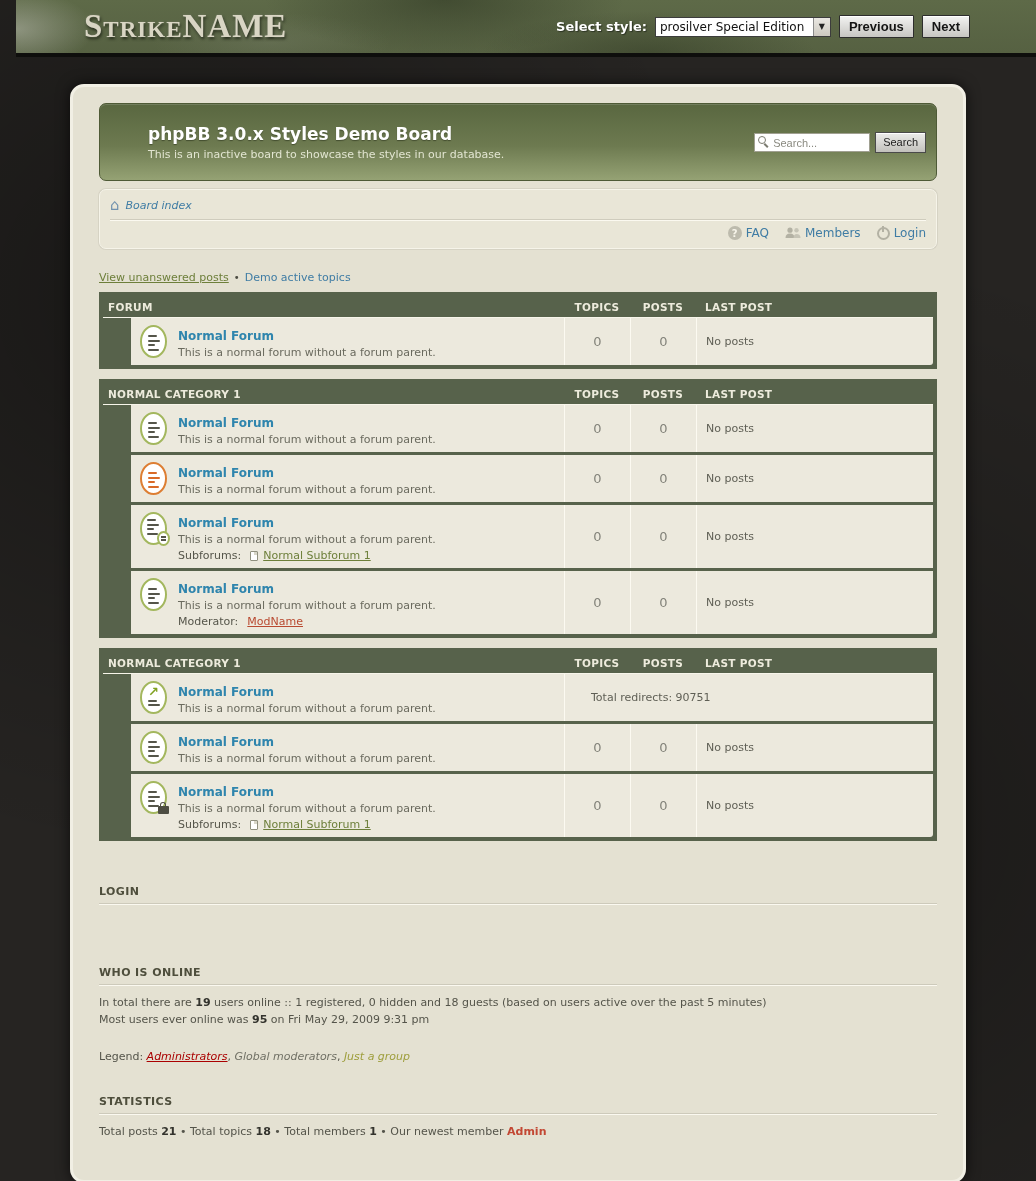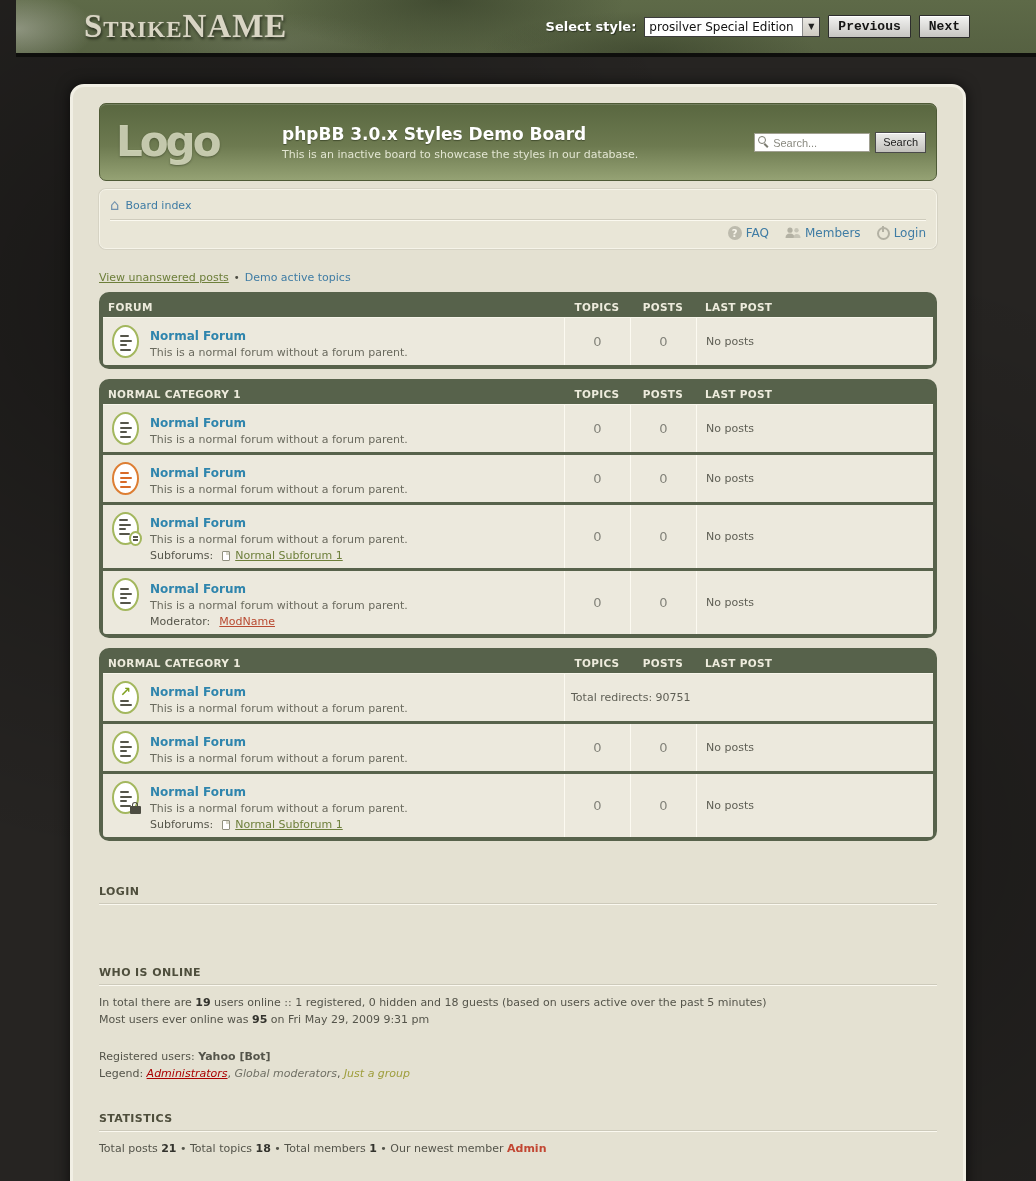--- a/index.html
+++ b/index.html
@@ -38,21 +38,21 @@
     display:flex; align-items:center; width:176px; height:20px; background:#fff;
     border:1px solid #3c3c3c; font-size:12px; color:#111; cursor:pointer;
   }
   .style-select .val{ flex:1; padding-left:4px; white-space:nowrap; overflow:hidden; }
   .style-select .arrow{
     width:17px; height:18px; background:linear-gradient(#e9e7e2,#cdc9c0);
     border-left:1px solid #8a8a8a; display:flex; align-items:center; justify-content:center;
     font-size:8px; color:#222;
   }
   .nav-btn{
-    font-family:Liberation Mono, monospace; font-weight:bold; font-size:13px; color:#141414;
+    font-family:Liberation Sans, sans-serif; font-weight:bold; font-size:13px; color:#141414;
     background:linear-gradient(#f3f3f2,#c7c6c2); border:1px solid #2d2d2d; border-radius:1px;
     padding:3px 9px; cursor:pointer; box-shadow:inset 0 1px 0 #fff;
   }
 
   
   .wrap{
     width:896px; min-height:1032px; margin:27px auto 0;
     background:#e4e1d2; border:3px solid #f1efe4; border-radius:14px;
     box-shadow:0 0 14px rgba(0,0,0,.65);
     padding:16px 26px 40px;
@@ -89,54 +89,54 @@
     cursor:pointer; box-shadow:inset 0 1px 0 #fff;
   }
 
   
   .crumb-panel{
     margin-top:8px; background:#e9e6d7; border:1px solid #f6f4e9; border-radius:7px;
     padding:9px 10px 8px; box-shadow:0 0 0 1px rgba(190,187,172,.35);
   }
   .crumb-row{ display:flex; align-items:center; gap:6px; font-size:11px; }
   .home-icon{ color:#7292ae; font-size:15px; line-height:11px; }
-  .crumb-link{ color:#3f7ca4; text-decoration:none; }
+  .crumb-link{ color:#3f7ca4; text-decoration:none;font-style:italic; }
   .crumb-hr{ margin:7px 0 6px; border:none; border-top:1px solid #cfccbd; box-shadow:0 1px 0 #fbf9f0; }
   .quick-links{ display:flex; justify-content:flex-end; align-items:center; gap:16px; font-size:12px; }
   .quick-link{ display:flex; align-items:center; gap:4px; color:#3f7ca4; text-decoration:none; }
   .q-icon{ width:14px; height:14px; border-radius:50%; background:#bdbbad; color:#f7f5ea;
     font-size:10px; font-weight:bold; display:flex; align-items:center; justify-content:center; }
   .m-icon svg{ display:block; }
   .l-icon{ position:relative; width:13px; height:13px; border:2px solid #b3b1a3; border-radius:50%; }
   .l-icon::after{ content:""; position:absolute; left:3.5px; top:-3px; width:2px; height:6px; background:#b3b1a3; }
 
   .time-line{ margin-top:7px; text-align:right; font-size:11px; color:#4b4b41; padding-right:2px; }
 
   .view-links{ margin-top:22px; font-size:11px; display:flex; align-items:center; gap:5px; }
   .link-green{ color:#6d7f3a; text-decoration:underline; }
   .link-blue{ color:#3f7ca4; text-decoration:none; }
   .dot-sep{ color:#4b4b41; font-size:10px; }
 
   
   .cats{ margin-top:8px; }
-  .cat{ border:4px solid #57624b; border-radius:10px; background:#57624b; margin-bottom:10px; }
+  .cat{ border:4px solid #57624b; border-radius:0; background:#57624b; margin-bottom:10px; }
   .cat-head{ display:flex; align-items:center; height:21px; color:#edebdc; font-size:10.5px;
     font-weight:bold; letter-spacing:.3px; }
   .cat-title{ flex:1; padding-left:5px; }
   .col-t,.col-p{ width:66px; text-align:center; }
   .col-l{ width:237px; padding-left:9px; }
   .rows{ list-style:none; display:flex; flex-direction:column; gap:3px; border-radius:0 0 3px 3px;
     overflow:hidden; border-top:1px solid #f7f5ea; }
-  .row{ display:flex; background:#ece9dd; }
+  .row{ display:flex; background:#ece9dd;margin-left:28px; }
   .cell-forum{ flex:1; display:flex; padding:6px 6px 6px 5px; }
   .cell-topics,.cell-posts{ width:66px; display:flex; align-items:center; justify-content:center;
     color:#83837a; font-size:13px; border-left:1px solid #fcfaf1; }
   .cell-last{ width:237px; display:flex; align-items:center; padding-left:9px; color:#5f5f55;
     font-size:11px; border-left:1px solid #fcfaf1; }
-  .cell-redirect{ width:369px; display:flex; align-items:center; padding-left:6px; color:#5f5f55;
+  .cell-redirect{ width:369px; display:flex; align-items:center; padding-left:26px; color:#5f5f55;
     font-size:11px; border-left:1px solid #fcfaf1; }
   .finfo{ padding-top:1px; }
   .fname{ color:#2f85ad; font-weight:bold; font-size:12px; text-decoration:none; line-height:15px; }
   .fdesc{ color:#6a6a5e; font-size:11px; margin-top:2px; line-height:13px;text-align:center; }
   .fextra{ font-size:11px; color:#55554a; margin-top:4px; display:flex; align-items:center; gap:5px; line-height:12px; }
   .fextra .lab{ margin-right:4px; }
   .ex-subforum{ color:#6d7f3a; text-decoration:underline; }
   .ex-moderator{ color:#b94a31; text-decoration:underline; }
   .page-icon{ width:8px; height:10px; background:#fff; border:1px solid #90907f; border-radius:1px; position:relative; }
   .page-icon::after{ content:""; position:absolute; right:0; top:0; width:3px; height:3px; background:#d8d6c8; }
@@ -184,21 +184,20 @@
       <span class="arrow">▼</span>
     </div>
     <button class="nav-btn">Previous</button>
     <button class="nav-btn">Next</button>
   </div>
 </div>
 
 <div class="wrap">
 
   <div class="hpanel">
-    <div class="logo-text">Logo</div>
     <div class="site-title-block">
       <div class="site-title">phpBB 3.0.x Styles Demo Board</div>
       <div class="site-desc">This is an inactive board to showcase the styles in our database.</div>
     </div>
     <div class="search-area">
       <span class="search-wrap">
         <span class="mag-icon"></span>
         <input class="search-input" type="text" placeholder="Search..." style="">
       </span>
       <button class="search-btn">Search</button>
@@ -416,21 +415,20 @@
     <div class="sect-title">LOGIN</div>
   </div>
 
   <div class="sect-online">
     <div class="sect-title">WHO IS ONLINE</div>
     <div class="sect-body">
       <div id="online-line1">In total there are <strong>19</strong> users online :: 1 registered, 0 hidden and 18 guests (based on users active over the past 5 minutes)</div>
       <div id="online-line2">Most users ever online was <strong>95</strong> on Fri May 29, 2009 9:31 pm</div>
     </div>
     <div class="reg-block">
-      <div id="registered-line">Registered users: <strong>Yahoo [Bot]</strong></div>
       <div id="legend-line">Legend: <a class="legend-name" style="color: rgb(170, 0, 0); text-decoration: underline;">Administrators</a>, <a class="legend-name" style="color: rgb(112, 112, 101);">Global moderators</a>, <a class="legend-name" style="color: rgb(158, 158, 60);">Just a group</a></div>
     </div>
   </div>
 
   <div class="sect-stats">
     <div class="sect-title">STATISTICS</div>
     <div class="sect-body" id="stats-line">Total posts <strong>21</strong> • Total topics <strong>18</strong> • Total members <strong>1</strong> • Our newest member <a class="admin-link">Admin</a></div>
   </div>
 
 </div>

